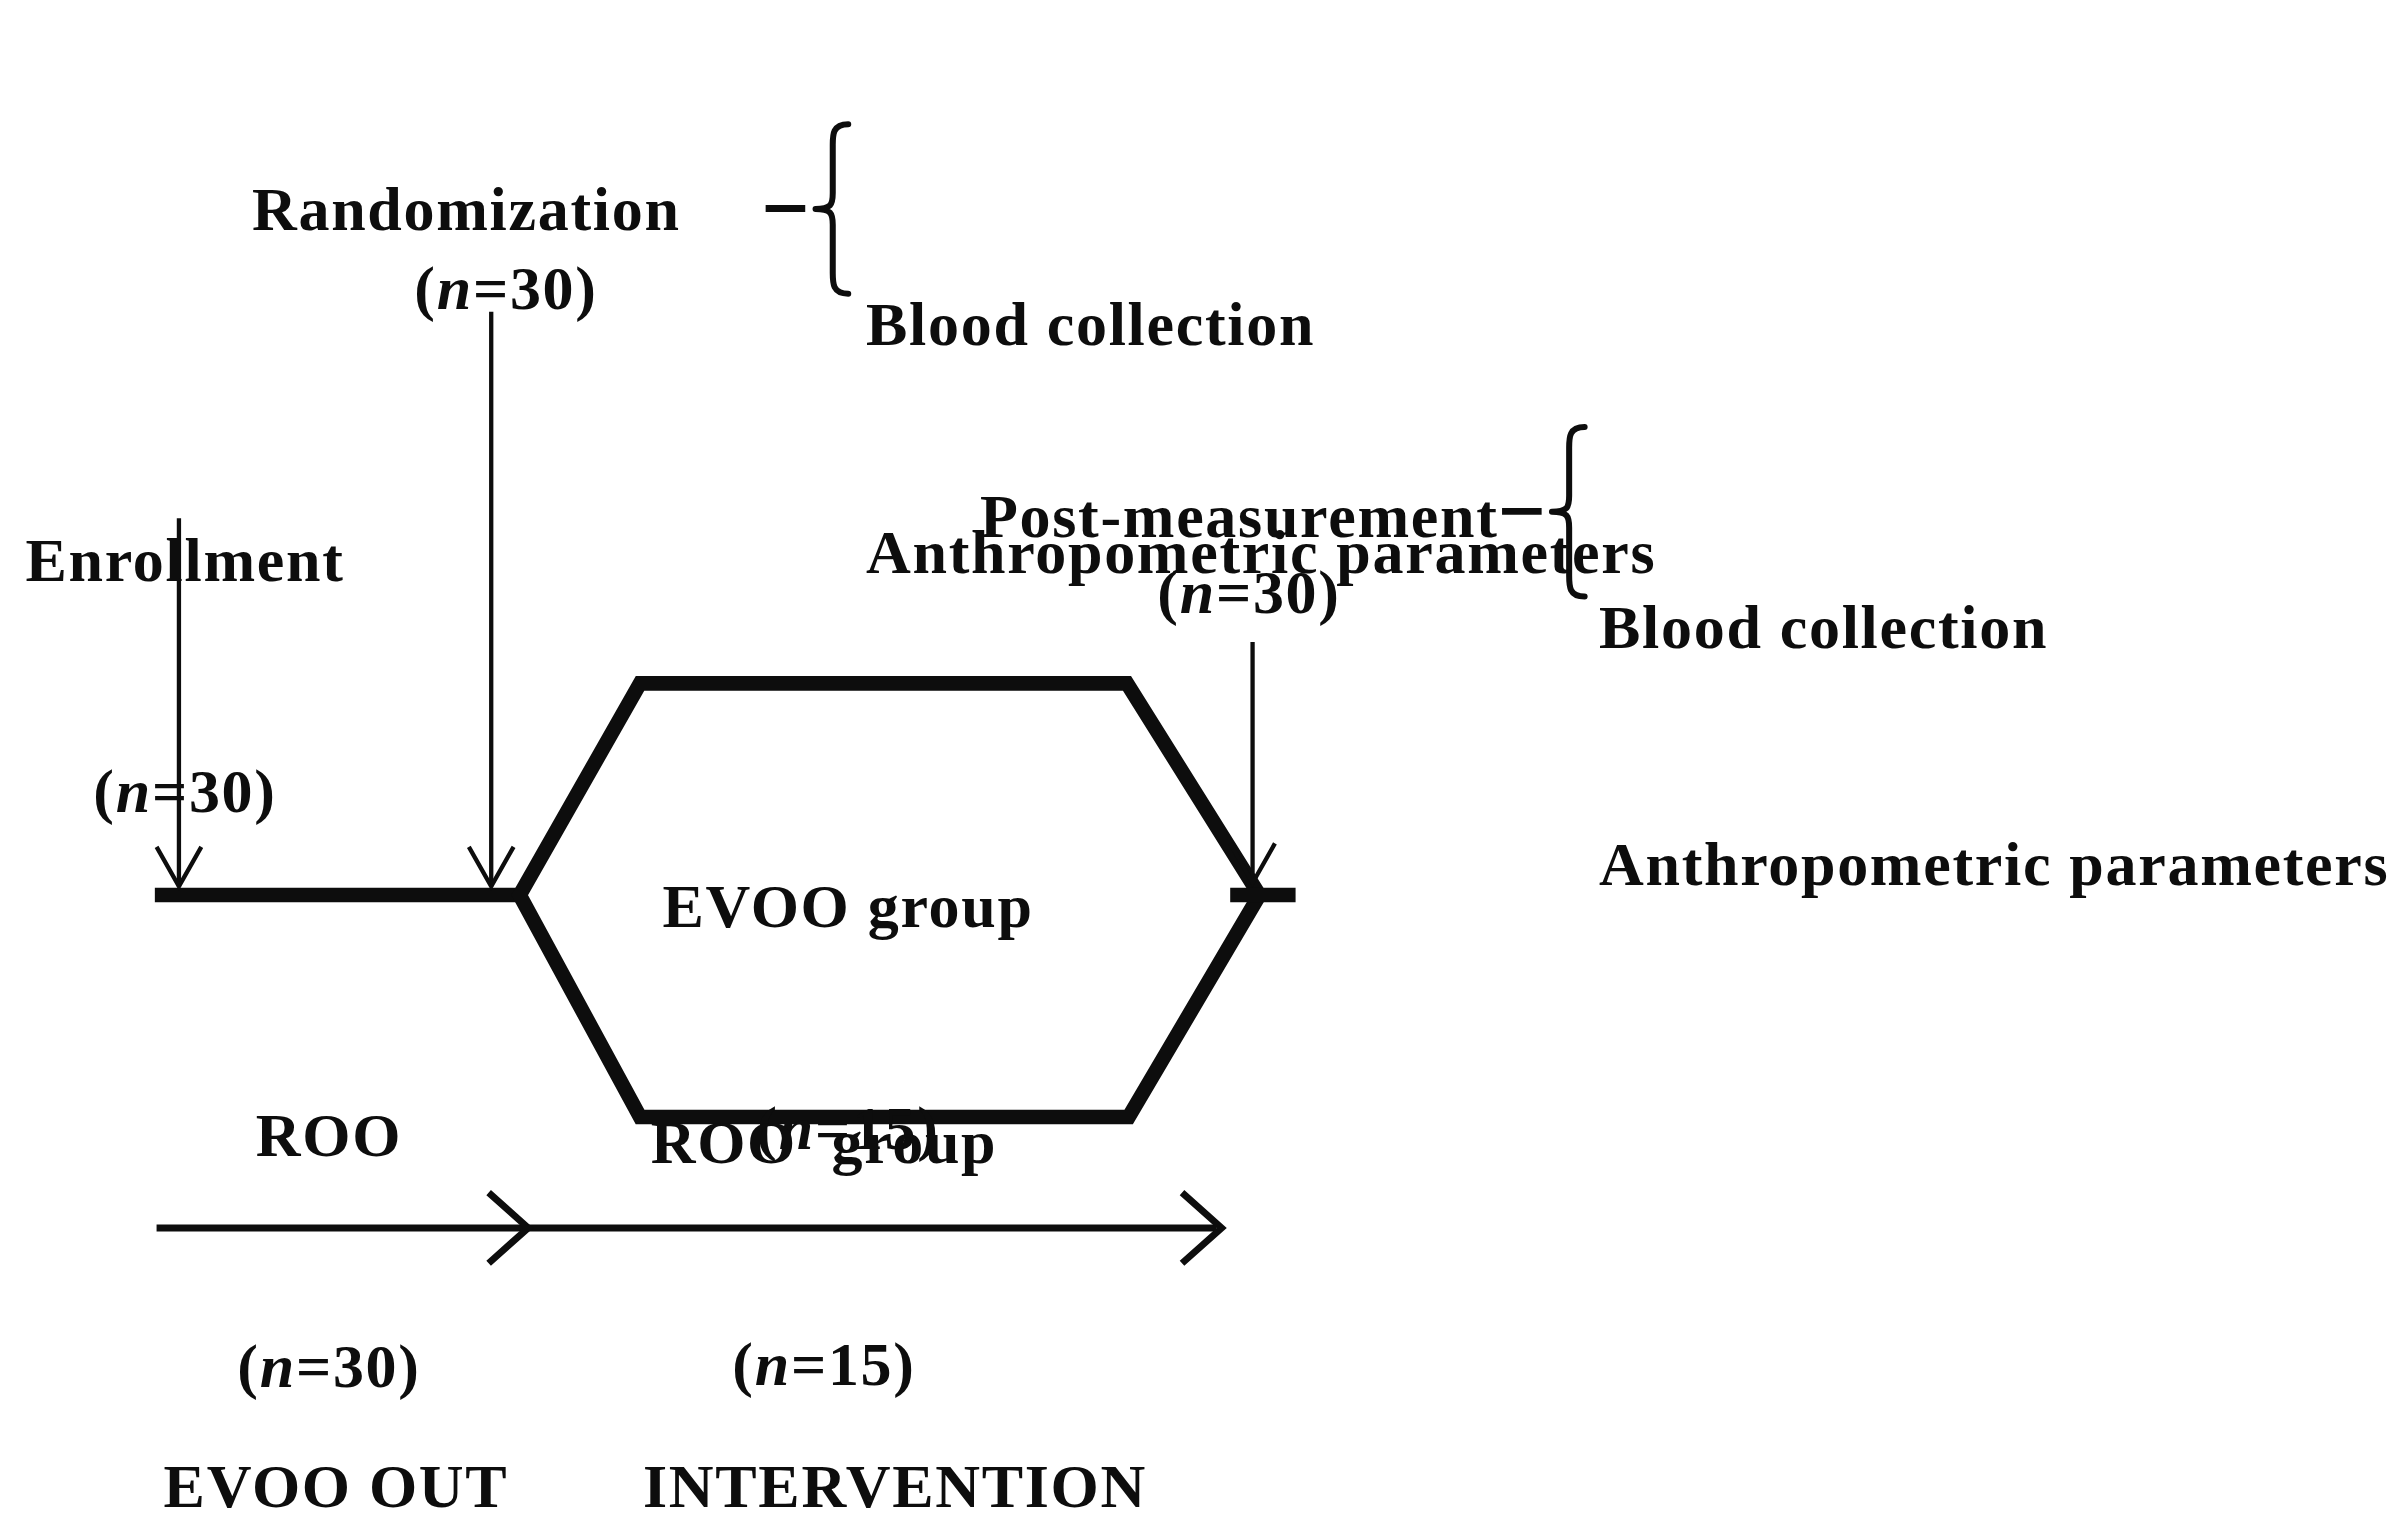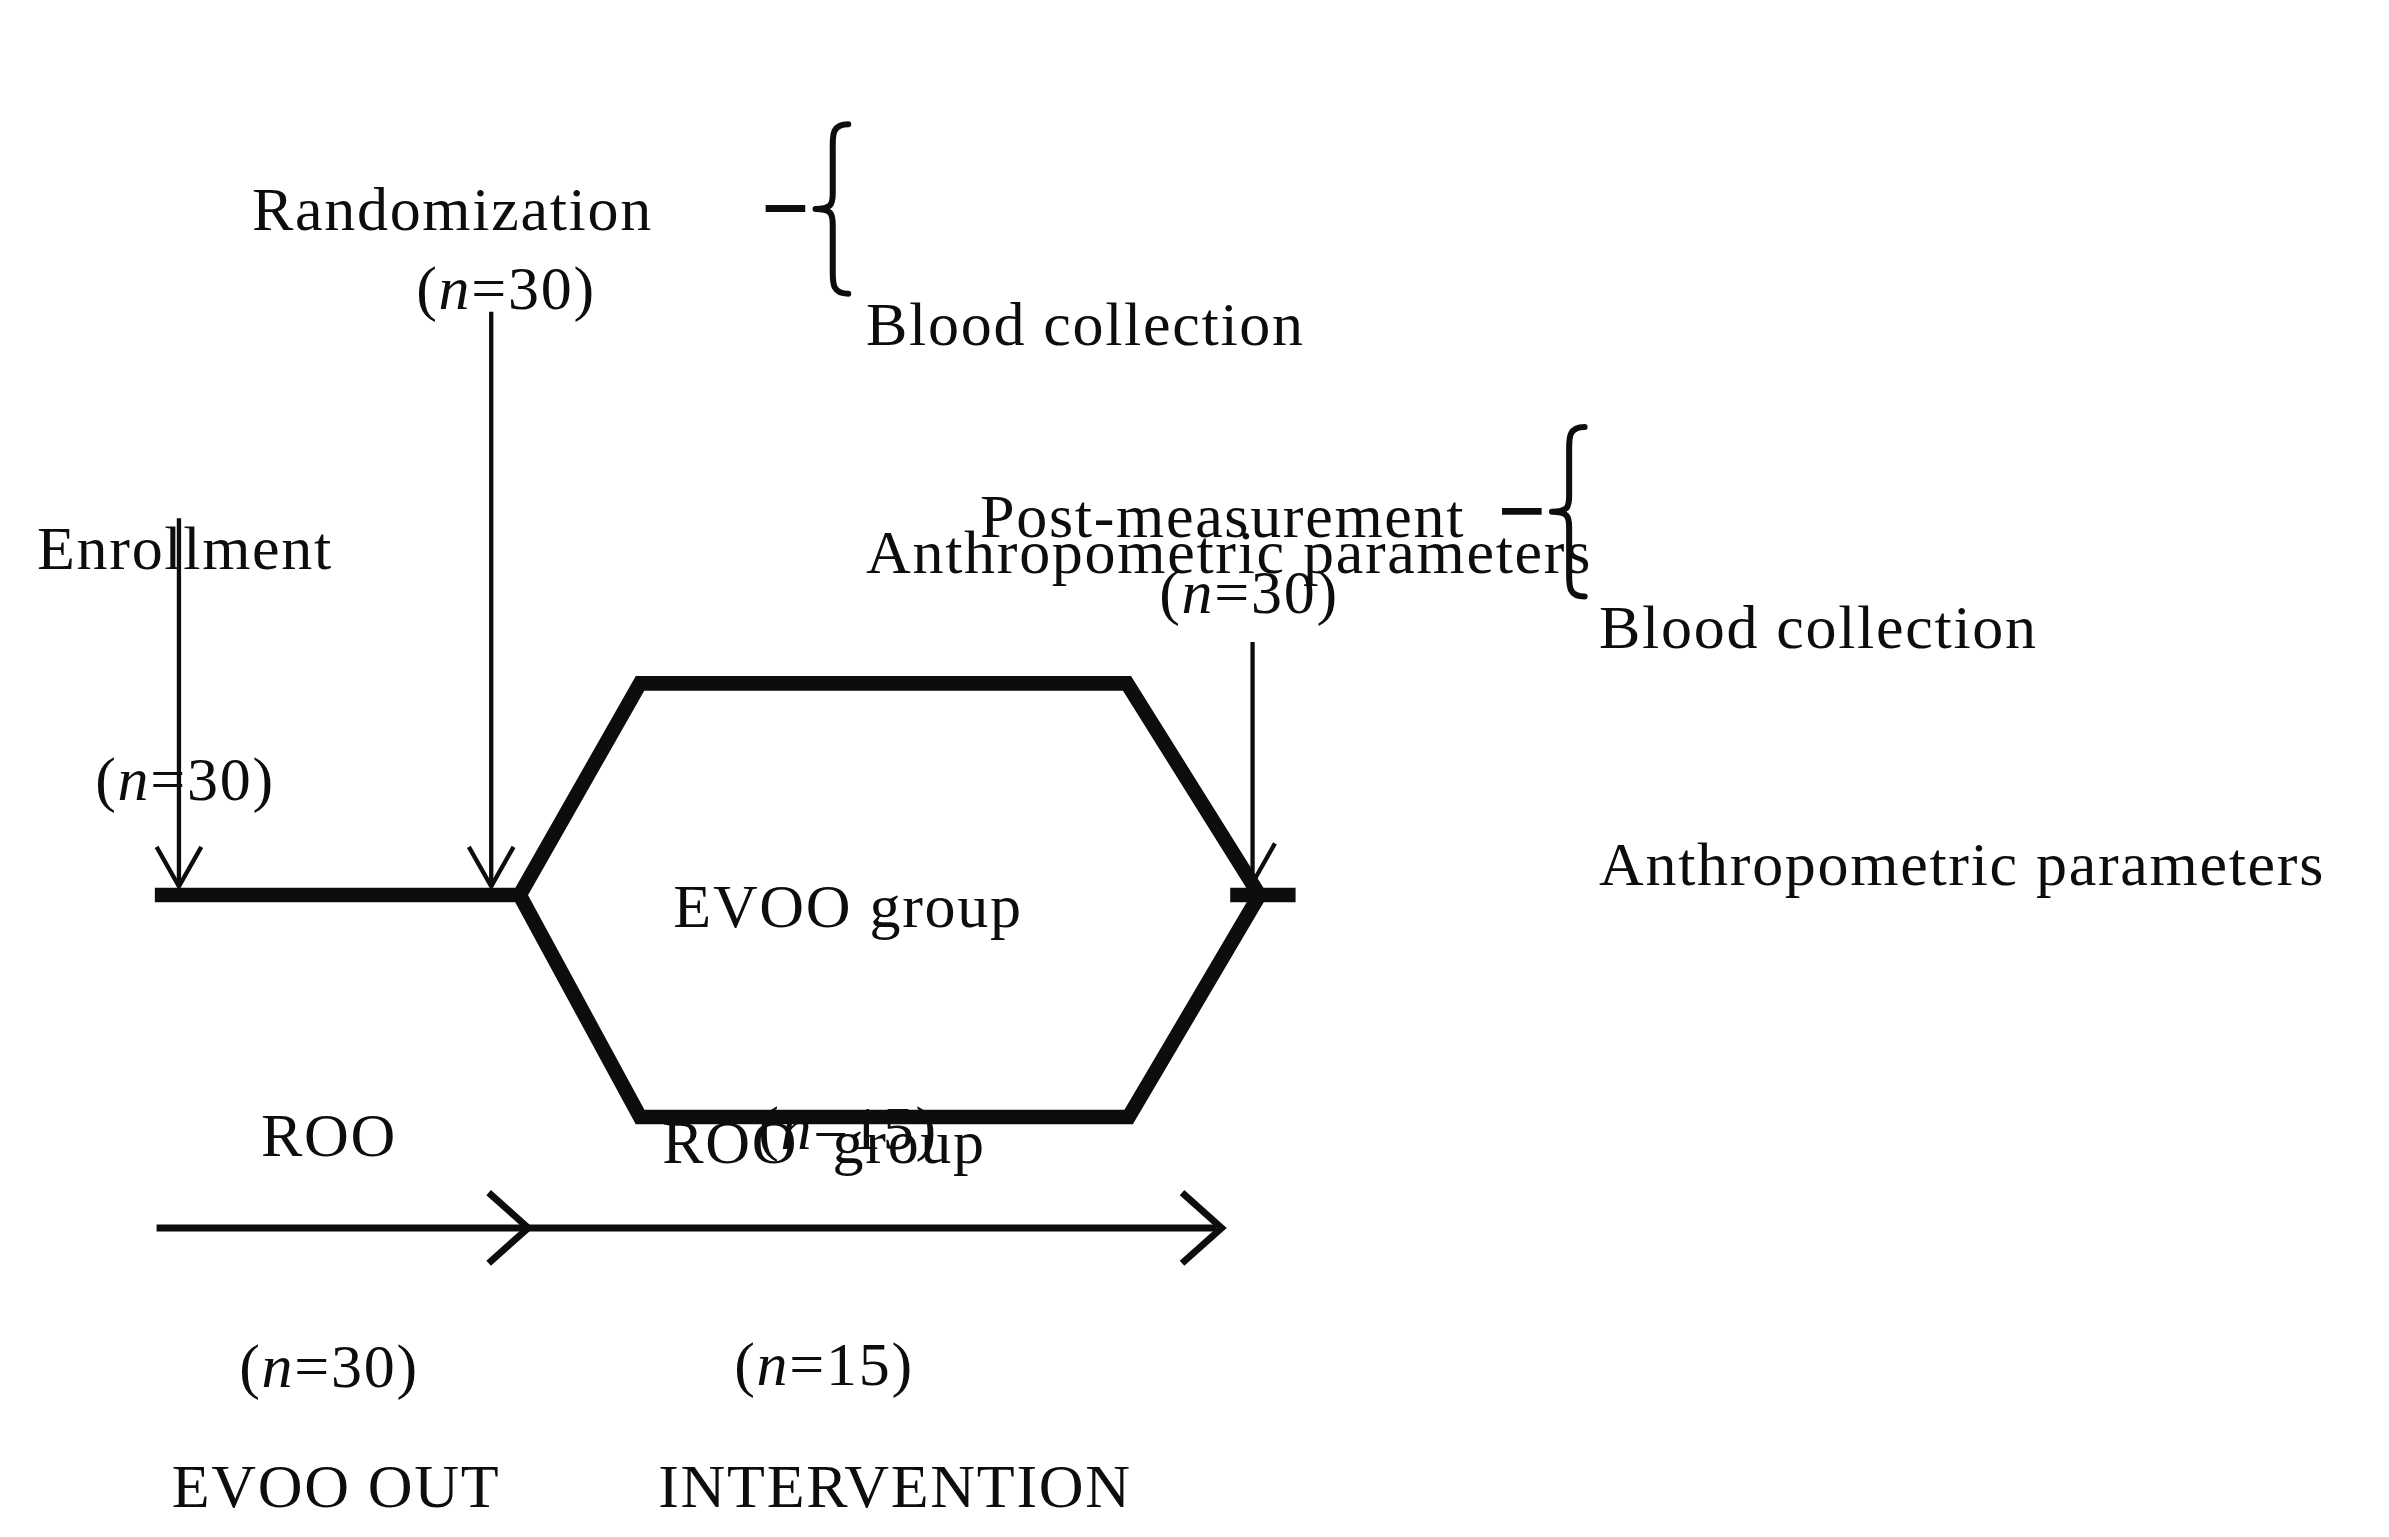--- a/index.html
+++ b/index.html
@@ -13,20 +13,21 @@
     color: #0d0d0d;
     overflow: hidden;
   }
   .overlay { position: absolute; left: 0; top: 0; }
   .t {
     position: absolute;
     font-size: 62px;
     line-height: 77px;
     letter-spacing: 1.7px;
     white-space: pre;
+    font-weight: bold;
   }
   .t div { white-space: pre; }
   .center { transform: translateX(-50%); text-align: center; }
   .lh88 { line-height: 76px; }
   .lh86 { line-height: 74px; }
   .lh92 { line-height: 79px; }
   i { font-style: italic; }
 </style>
 </head>
 <body>
@@ -74,21 +75,21 @@
   <div class="t" style="left:252px; top:17px;">
     <div>Randomization</div>
   </div>
   <div class="t center" style="left:506px; top:250px;">(<i>n</i>=30)</div>
 
   <div class="t lh88" style="left:866px; top:134px;">
     <div>Blood collection</div>
     <div>Anthropometric parameters</div>
   </div>
 
-  <div class="t center" style="left:185px; top:356px;">
+  <div class="t center" style="left:185px; top:368px;">
     <div>Enrollment</div>
     <div>(<i>n</i>=30)</div>
   </div>
 
   <div class="t" style="left:980px; top:478px;">Post-measurement</div>
   <div class="t center" style="left:1249px; top:554px;">(<i>n</i>=30)</div>
 
   <div class="t lh92" style="left:1599px; top:430px;">
     <div>Blood collection</div>
     <div>Anthropometric parameters</div>

